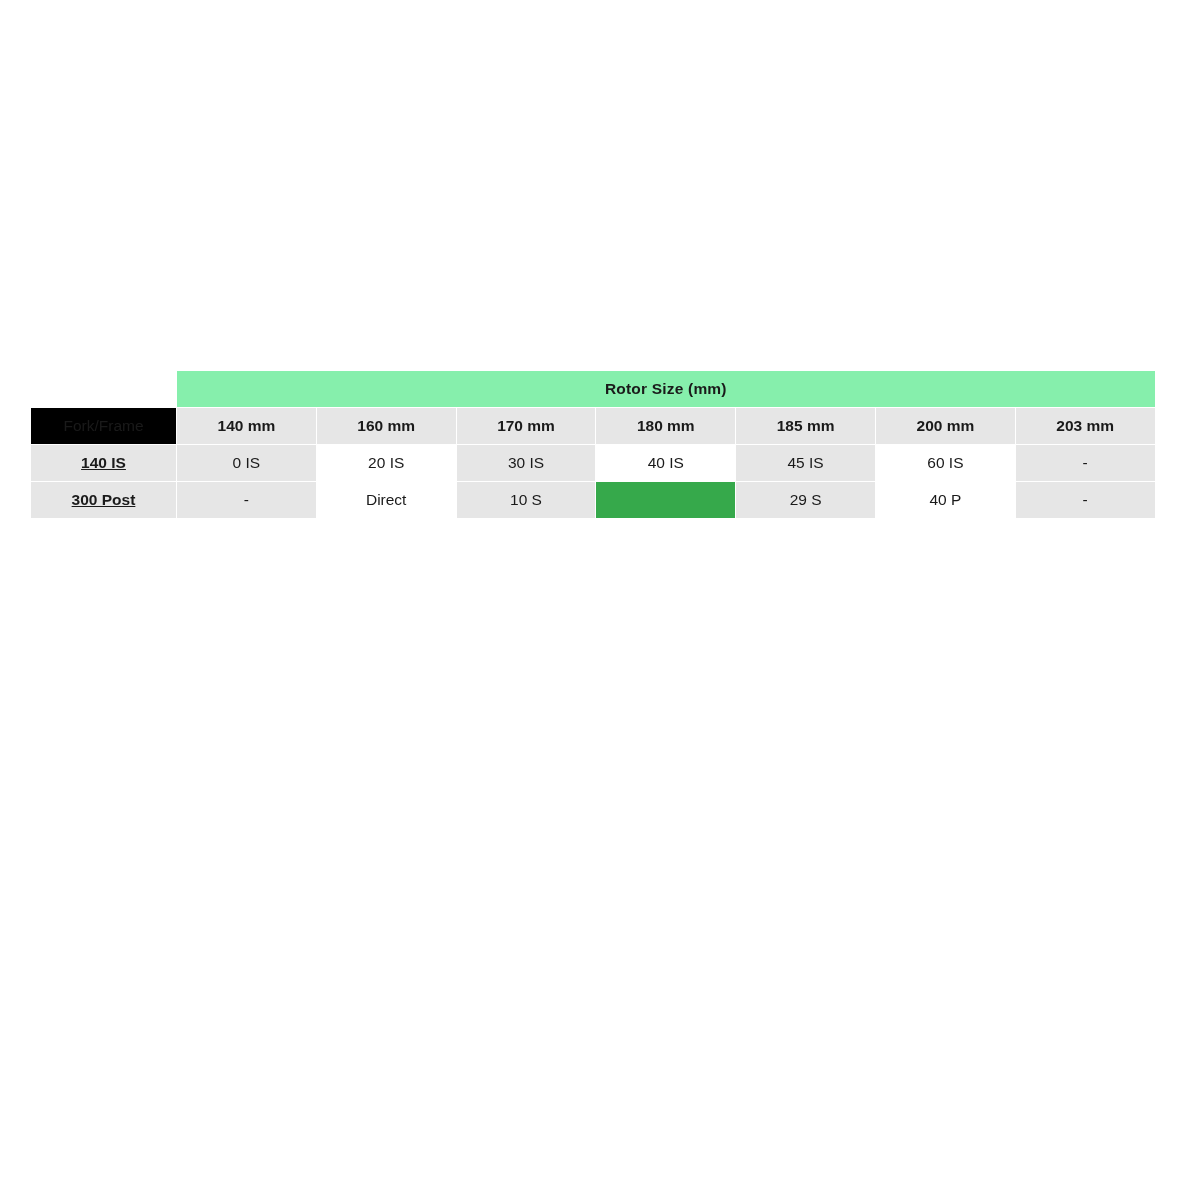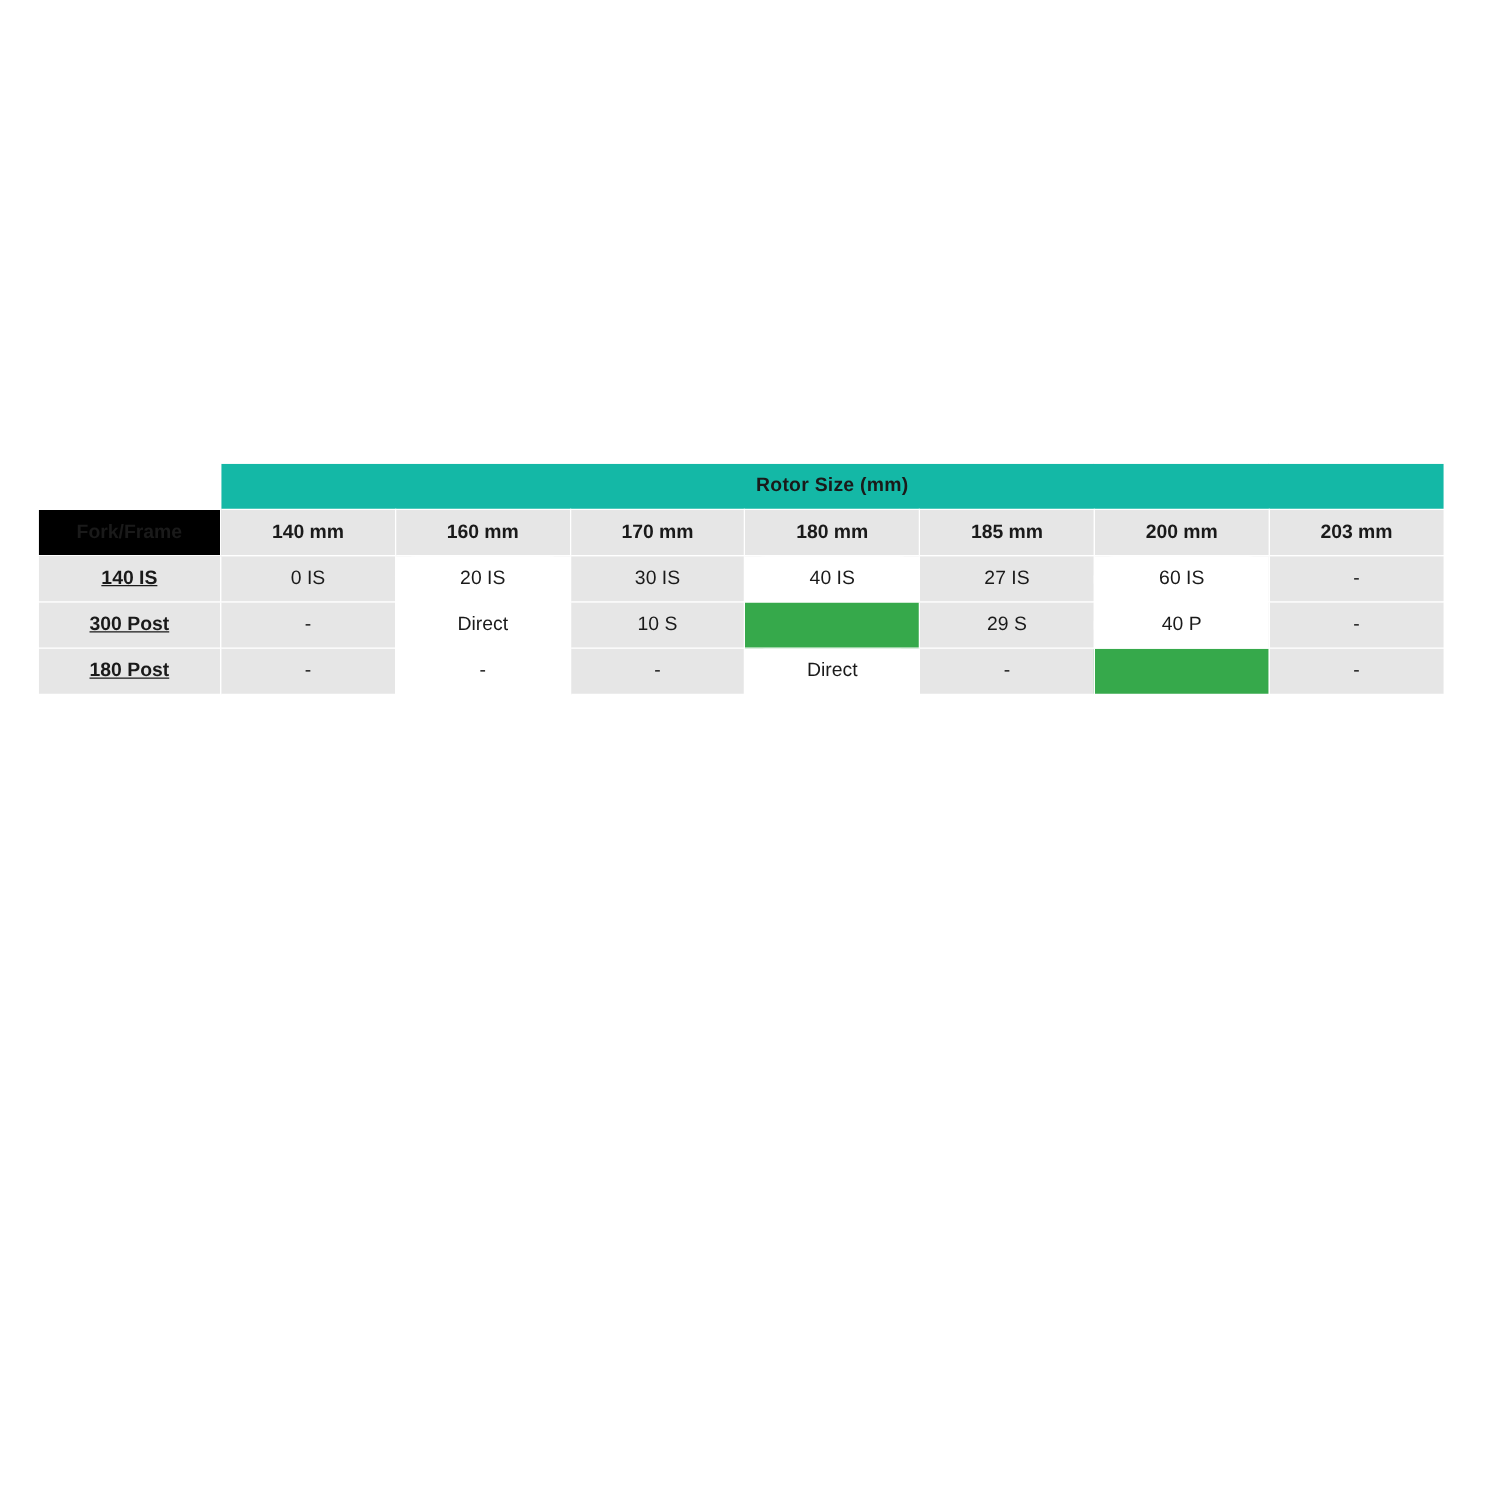--- a/index.html
+++ b/index.html
@@ -42,33 +42,33 @@
   
   col.col-head { width: 146px; }
   col.col-data { width: 139.8px; }
 
   
   td.banner-blank {
     background: #ffffff;
     border: none;
   }
   td.banner {
-    background: #14b8a6;
+    background: #86efac;
     color: #ffffff;
     font-weight: bold;
     font-size: 17px;
     height: 37px;
     letter-spacing: 0.2px;
   }
 
   
   td.corner {
     background: #000000;
     color: #ffffff;
-    font-weight: bold;
+    font-weight: normal;
     font-size: 16px;
     text-align: left;
     padding-left: 12px;
     height: 36px;
   }
   td.colhead {
     background: #e6e6e6;
     font-weight: bold;
     font-size: 16px;
     height: 36px;
@@ -135,39 +135,29 @@
         <td class="colhead">185 mm</td>
         <td class="colhead">200 mm</td>
         <td class="colhead">203 mm</td>
       </tr>
     <tr class="datarow">
           <td class="rowhead">140 IS</td>
           <td class="shade">0 IS</td>
           <td class="plain">20 IS</td>
           <td class="shade">30 IS</td>
           <td class="plain">40 IS</td>
-          <td class="shade">27 IS</td>
+          <td class="shade">45 IS</td>
           <td class="plain">60 IS</td>
           <td class="shade">-</td>
         </tr>
         <tr class="datarow">
           <td class="rowhead">300 Post</td>
           <td class="shade">-</td>
           <td class="plain">Direct</td>
           <td class="shade">10 S</td>
           <td class="highlight"></td>
           <td class="shade">29 S</td>
           <td class="plain">40 P</td>
           <td class="shade">-</td>
         </tr>
-        <tr class="datarow">
-          <td class="rowhead">180 Post</td>
-          <td class="shade">-</td>
-          <td class="plain">-</td>
-          <td class="shade">-</td>
-          <td class="plain">Direct</td>
-          <td class="shade">-</td>
-          <td class="highlight"></td>
-          <td class="shade">-</td>
-        </tr>
       </tbody>
   </table>
 </div>
 
 </body></html>

